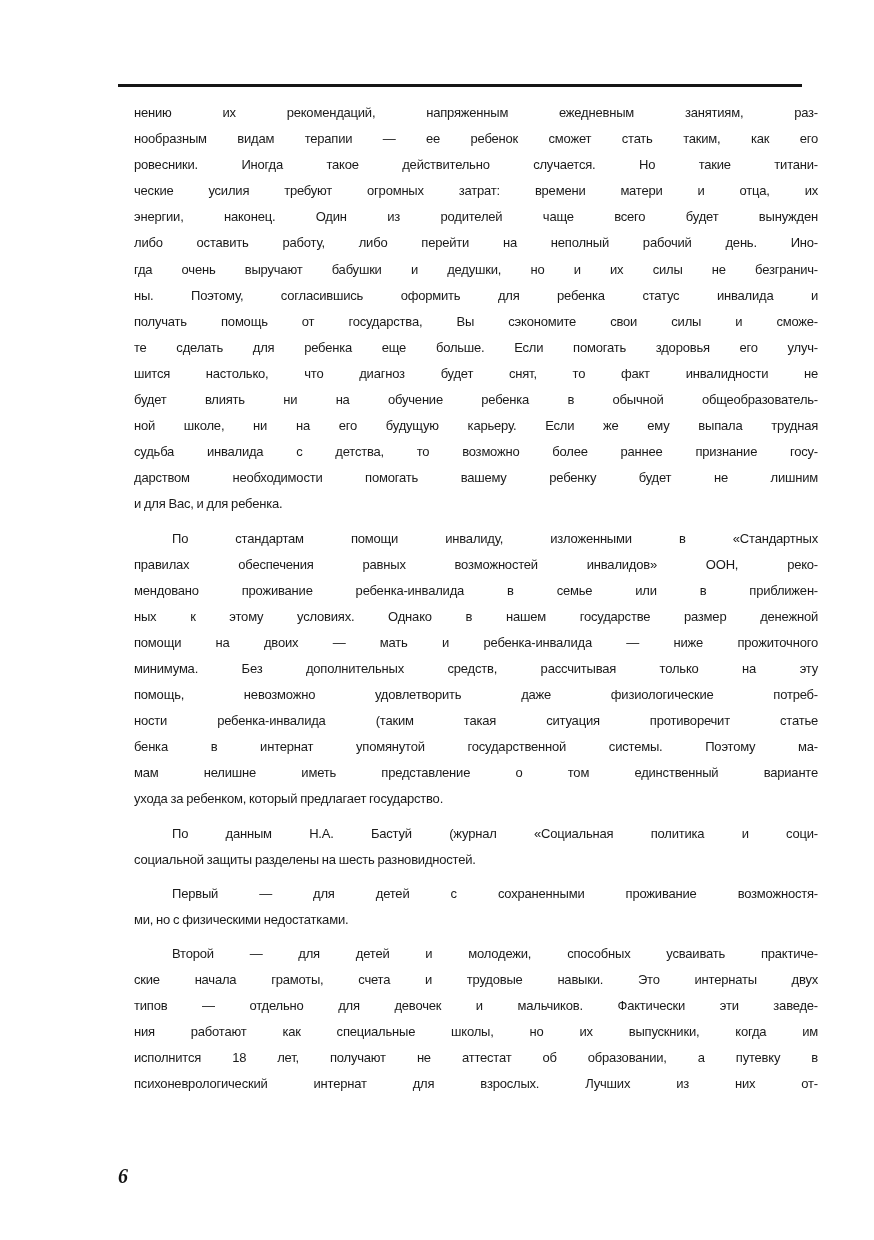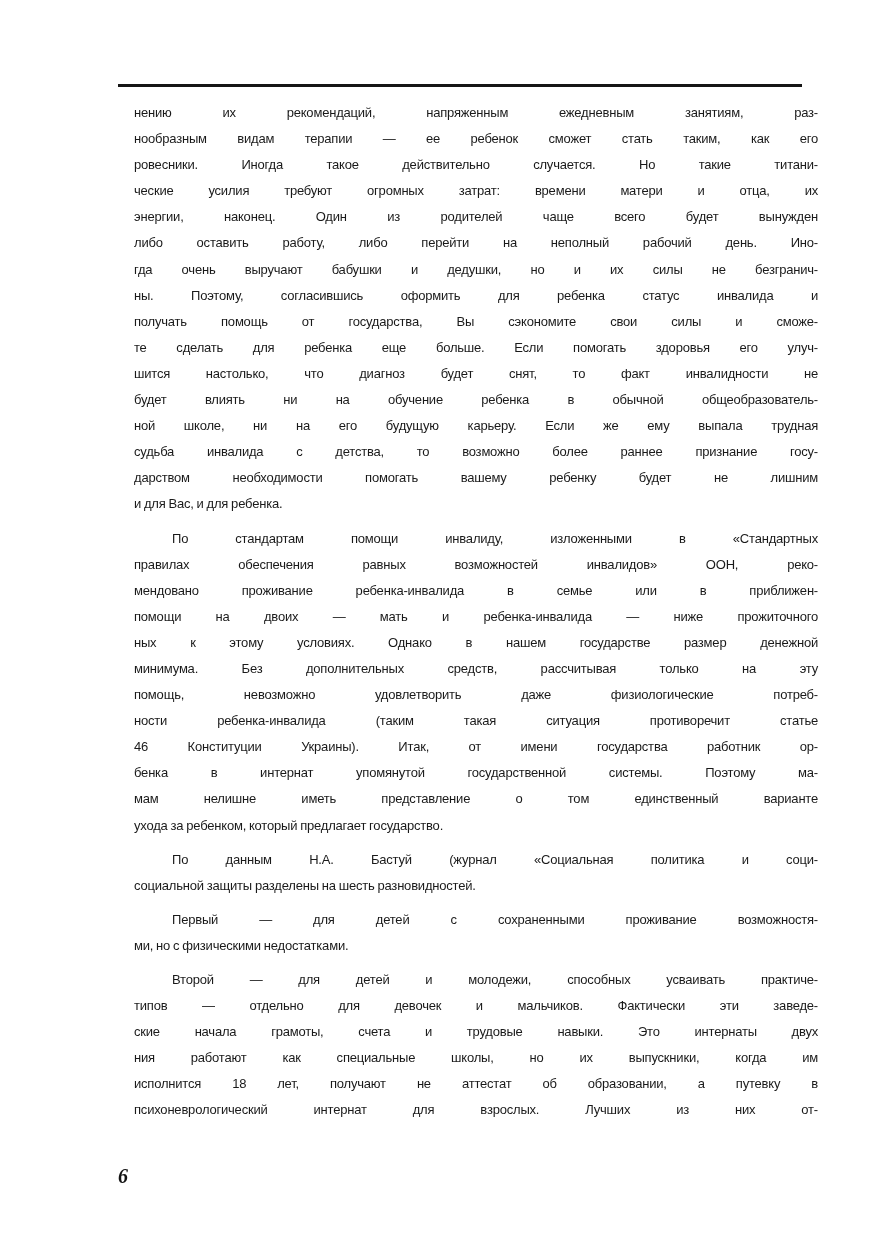--- a/index.html
+++ b/index.html
@@ -91,45 +91,44 @@
       <span class="line">ной школе, ни на его будущую карьеру. Если же ему выпала трудная</span>
       <span class="line">судьба инвалида с детства, то возможно более раннее признание госу-</span>
       <span class="line">дарством необходимости помогать вашему ребенку будет не лишним</span>
       <span class="line last">и для Вас, и для ребенка.</span>
     </div>
 
     <div class="para">
       <span class="line indent">По стандартам помощи инвалиду, изложенными в «Стандартных</span>
       <span class="line">правилах обеспечения равных возможностей инвалидов» ООН, реко-</span>
       <span class="line">мендовано проживание ребенка-инвалида в семье или в приближен-</span>
+      <span class="line">ных к этому условиях. Однако в нашем государстве размер денежной</span>
       <span class="line">помощи на двоих — мать и ребенка-инвалида — ниже прожиточного</span>
-      <span class="line">ных к этому условиях. Однако в нашем государстве размер денежной</span>
       <span class="line">минимума. Без дополнительных средств, рассчитывая только на эту</span>
       <span class="line">помощь, невозможно удовлетворить даже физиологические потреб-</span>
       <span class="line">ности ребенка-инвалида (таким такая ситуация противоречит статье</span>
-      <span class="line">46 Конституции Украины). Итак, от имени государства работник ор-</span>
       <span class="line">бенка в интернат упомянутой государственной системы. Поэтому ма-</span>
       <span class="line">мам нелишне иметь представление о том единственный варианте</span>
       <span class="line last">ухода за ребенком, который предлагает государство.</span>
     </div>
 
     <div class="para">
       <span class="line indent">По данным Н.А. Бастуй (журнал «Социальная политика и соци-</span>
       <span class="line last">социальной защиты разделены на шесть разновидностей.</span>
     </div>
 
     <div class="para">
       <span class="line indent">Первый — для детей с сохраненными проживание возможностя-</span>
       <span class="line last">ми, но с физическими недостатками.</span>
     </div>
 
     <div class="para">
       <span class="line indent">Второй — для детей и молодежи, способных усваивать практиче-</span>
+      <span class="line">ские начала грамоты, счета и трудовые навыки. Это интернаты двух</span>
       <span class="line">типов — отдельно для девочек и мальчиков. Фактически эти заведе-</span>
-      <span class="line">ские начала грамоты, счета и трудовые навыки. Это интернаты двух</span>
       <span class="line">ния работают как специальные школы, но их выпускники, когда им</span>
       <span class="line">исполнится 18 лет, получают не аттестат об образовании, а путевку в</span>
       <span class="line">психоневрологический интернат для взрослых. Лучших из них от-</span>
     </div>
 
   </div>
 
   <div class="page-number">6</div>
 </div>
 

